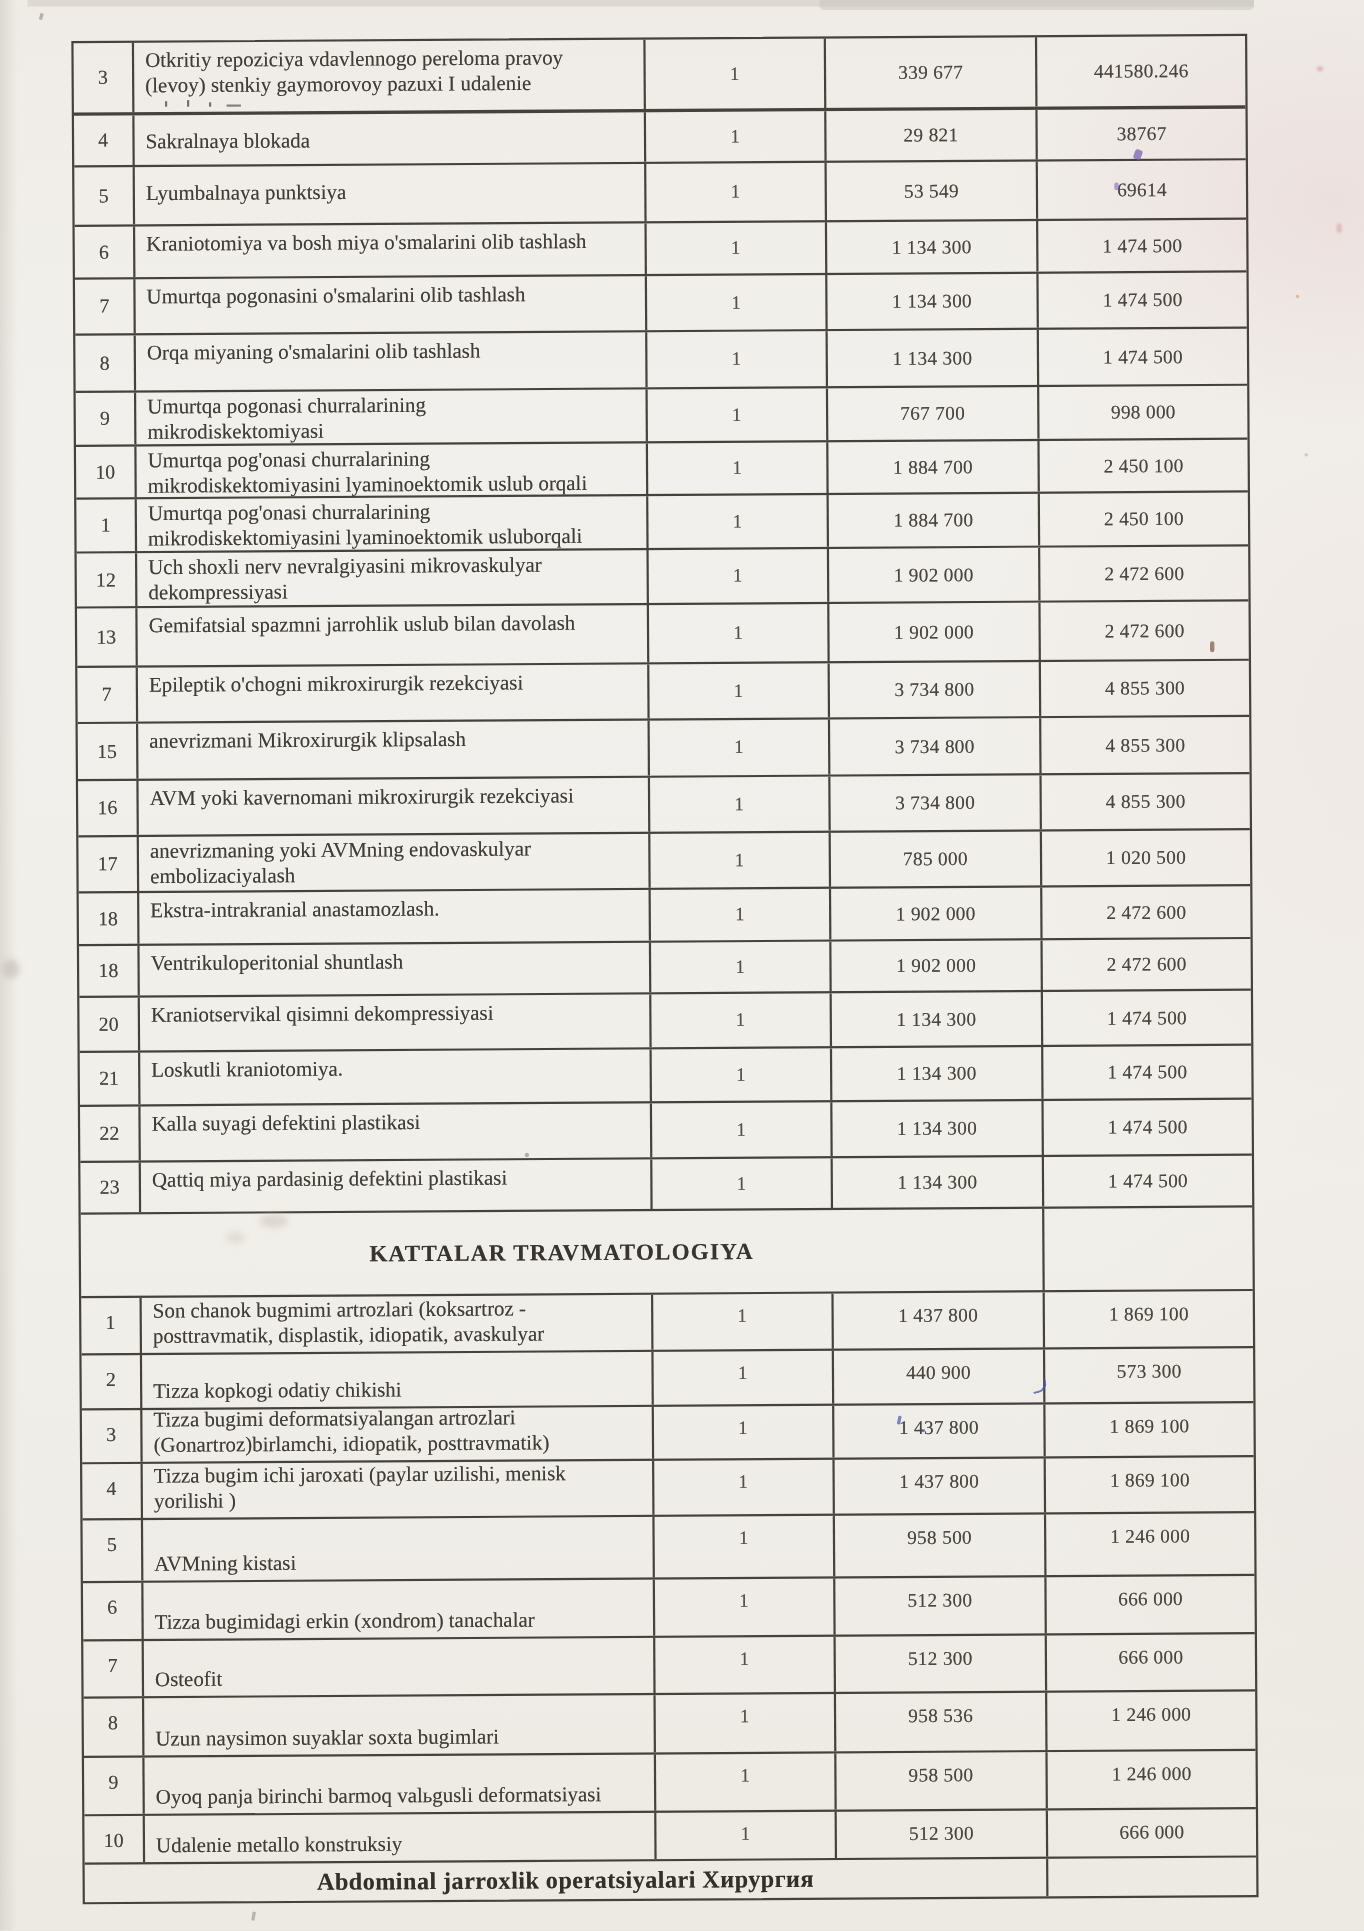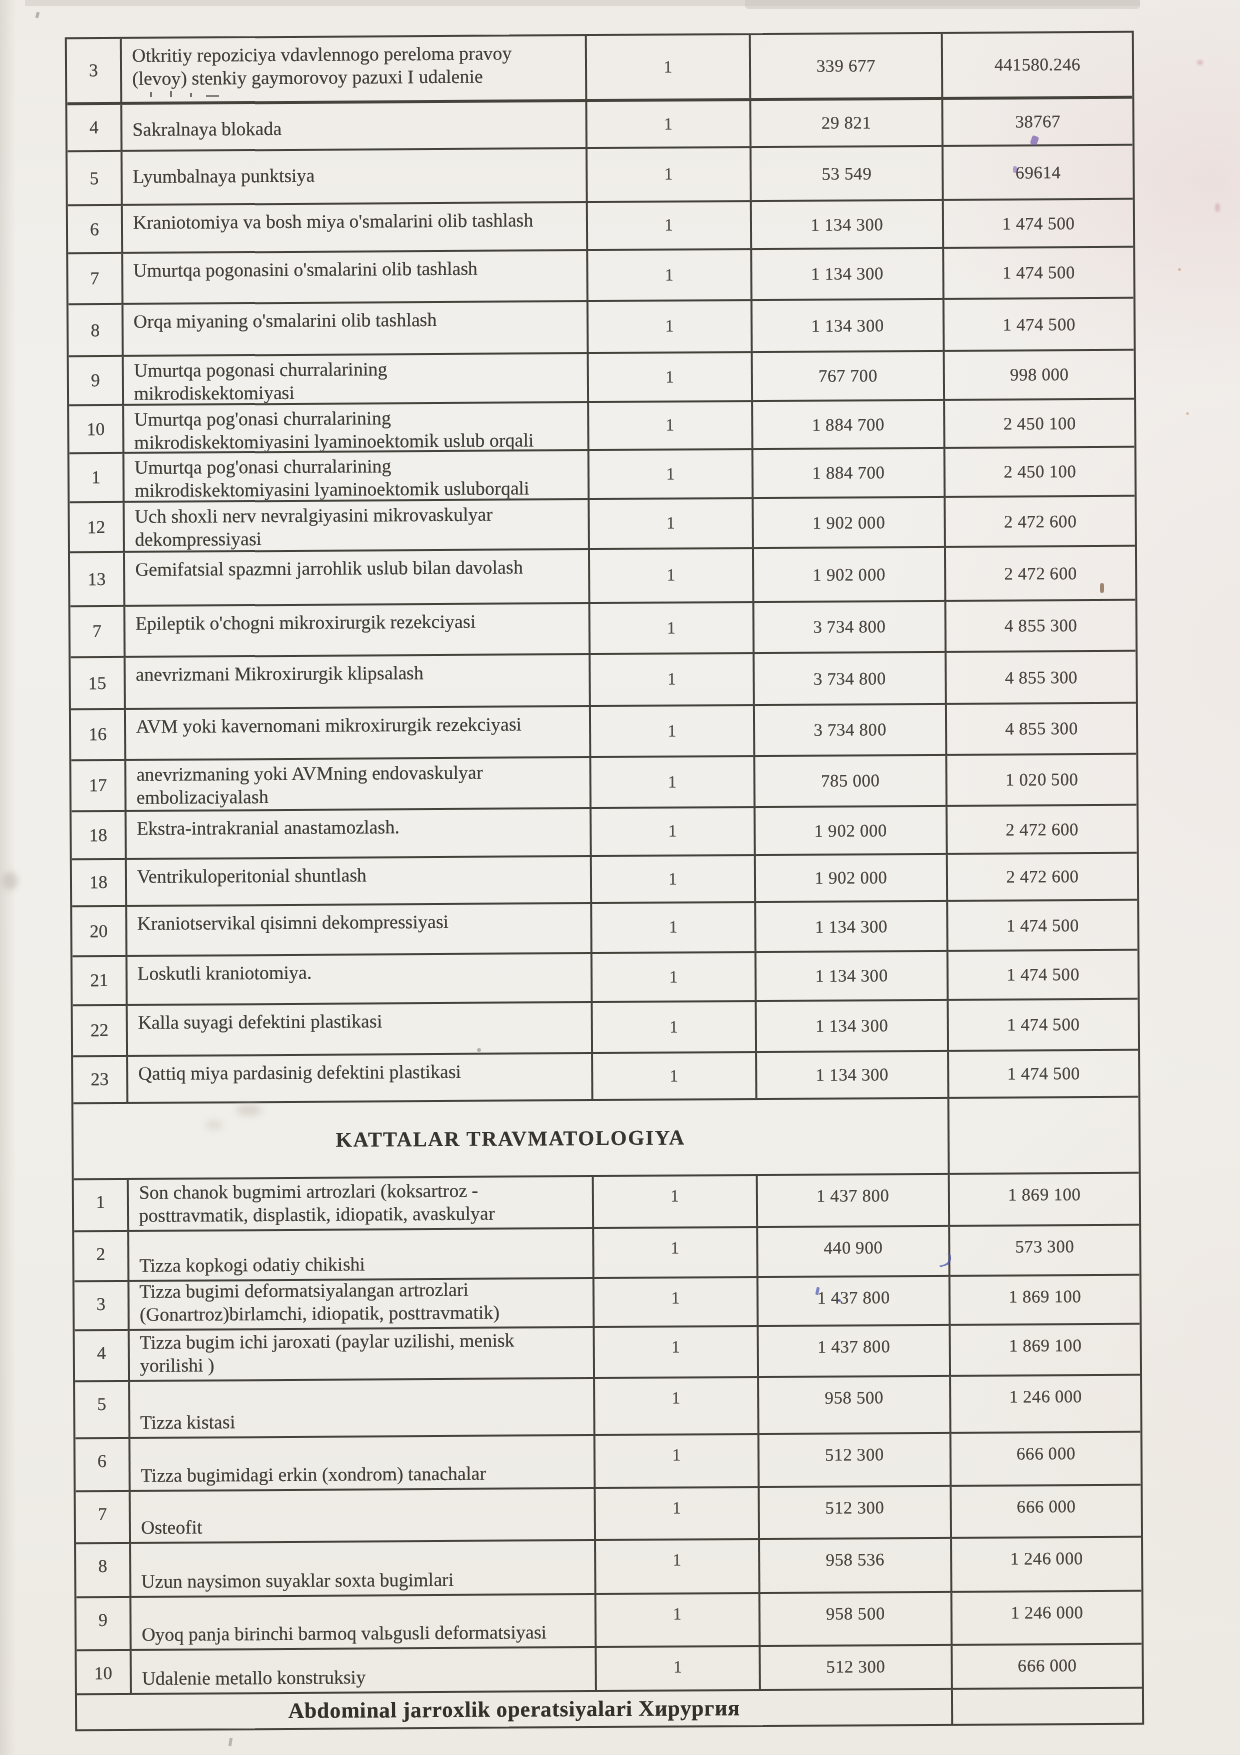--- a/index.html
+++ b/index.html
@@ -448,21 +448,21 @@
         </div>
         <div class="cell val p2">
           <span class="txt">1 869 100</span>
         </div>
       </div>
       <div class="row s2" style="height: 57px;">
         <div class="cell num">
           <span class="txt">5</span>
         </div>
         <div class="cell name">
-          <span class="txt">Tizza kistasi</span>
+          <span class="txt">AVMning kistasi</span>
         </div>
         <div class="cell val qty">
           <span class="txt">1</span>
         </div>
         <div class="cell val p1">
           <span class="txt">958 500</span>
         </div>
         <div class="cell val p2">
           <span class="txt">1 246 000</span>
         </div>

